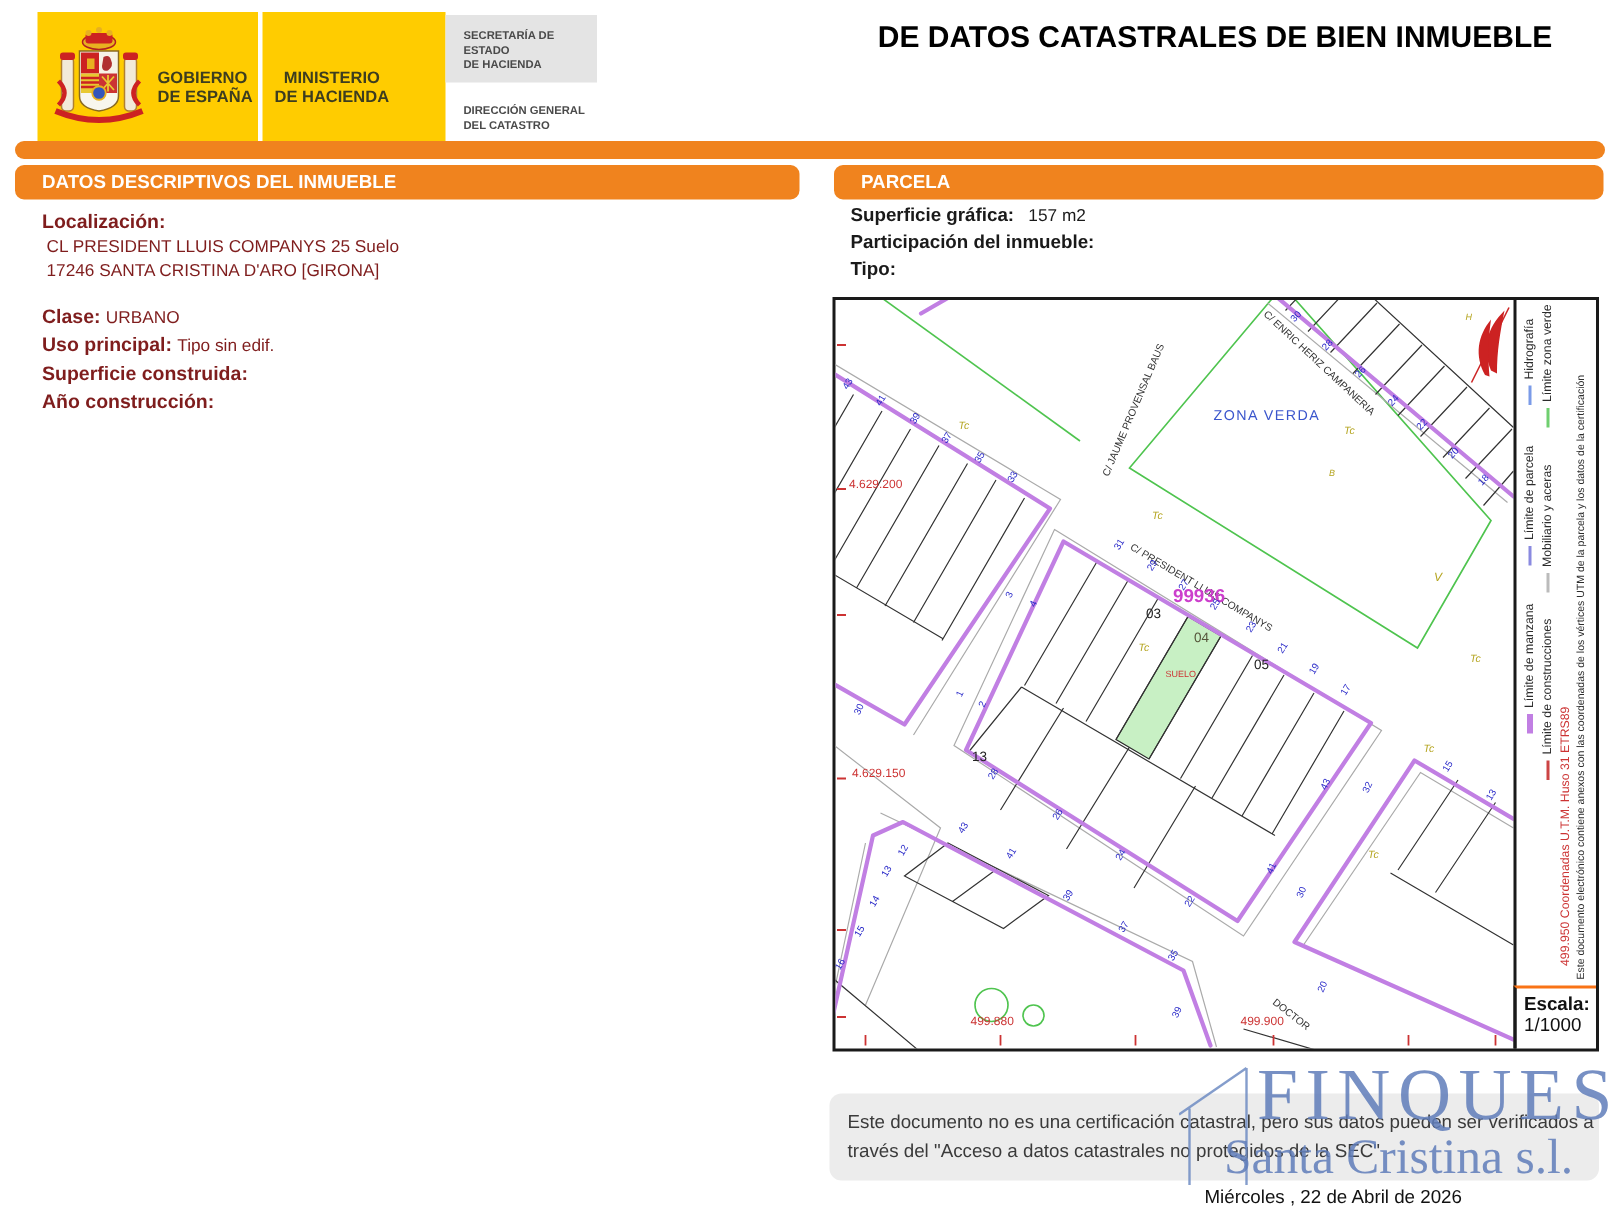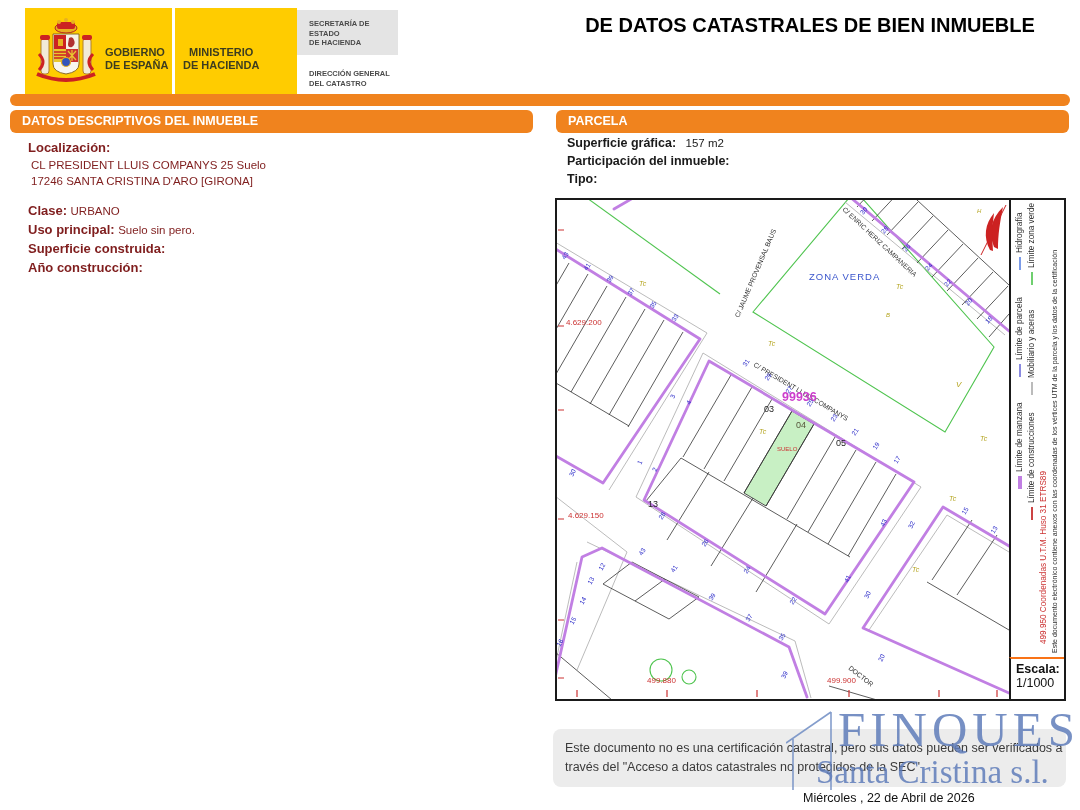--- a/index.html
+++ b/index.html
@@ -12,21 +12,21 @@
   .sec-box{left:297px;top:10px;width:101px;height:45px;background:#e4e4e4;}
   .sec-text{font-size:7.5px;color:#4a4a4a;line-height:9.5px;padding:9px 0 0 12px;font-weight:bold;}
   .dir-text{left:309px;top:69px;font-size:7.5px;color:#4a4a4a;line-height:9.5px;font-weight:bold;}
   .title-wrap{left:575px;top:10px;width:470px;text-align:center;color:#000;}
   .title-line{font-size:20px;font-weight:bold;line-height:30px;}
   .ref-line{margin-top:5px;font-size:13.5px;}
   .ref-label{font-weight:bold;}
   .ref-value{margin-left:14px;}
   
   .orange-strip{left:10px;top:94px;width:1060px;height:12px;background:#f0831e;border-radius:6px;}
-  .section-bar{top:110px;height:23px;background:#f0831e;border-radius:6px;color:#fff;font-weight:bold;font-size:12.5px;line-height:23px;padding-left:12px;box-sizing:border-box;}
+  .section-bar{top:110px;height:23px;background:#f0831e;border-radius:6px;color:#fff;font-weight:bold;font-size:12.5px;line-height:23px;padding-left:18px;box-sizing:border-box;}
   .bar-left{left:10px;width:523px;}
   .bar-right{left:556px;width:513px;}
   
   .lp{left:28px;top:140px;width:500px;font-size:12.5px;color:#7f1d1d;}
   .lp .lbl{font-weight:bold;font-size:13px;}
   .lp .val{font-size:11.5px;}
   .row{margin-bottom:4px;}
   
   .rp{left:567px;top:136px;width:490px;font-size:12.5px;color:#1a1a1a;}
   .rp .lbl{font-weight:bold;}
@@ -119,21 +119,21 @@
 <div class="abs lp">
   <div class="row lbl">Localización:</div>
   <div class="row val" style="padding-left:3px;">CL PRESIDENT LLUIS COMPANYS 25 Suelo</div>
   <div class="row val" style="padding-left:3px;">17246 SANTA CRISTINA D'ARO [GIRONA]</div>
   <div class="row" style="margin-top:16px;">
     <span class="lbl">Clase:</span>
     <span class="val">URBANO</span>
   </div>
   <div class="row">
     <span class="lbl">Uso principal:</span>
-    <span class="val">Suelo sin pero.</span>
+    <span class="val">Tipo sin edif.</span>
   </div>
   <div class="row lbl">Superficie construida:</div>
   <div class="row lbl">Año construcción:</div>
 </div>
 
 <div class="abs rp">
   <div class="row">
     <span class="lbl">Superficie gráfica:</span>
     <span class="val">157 m2</span>
   </div>

